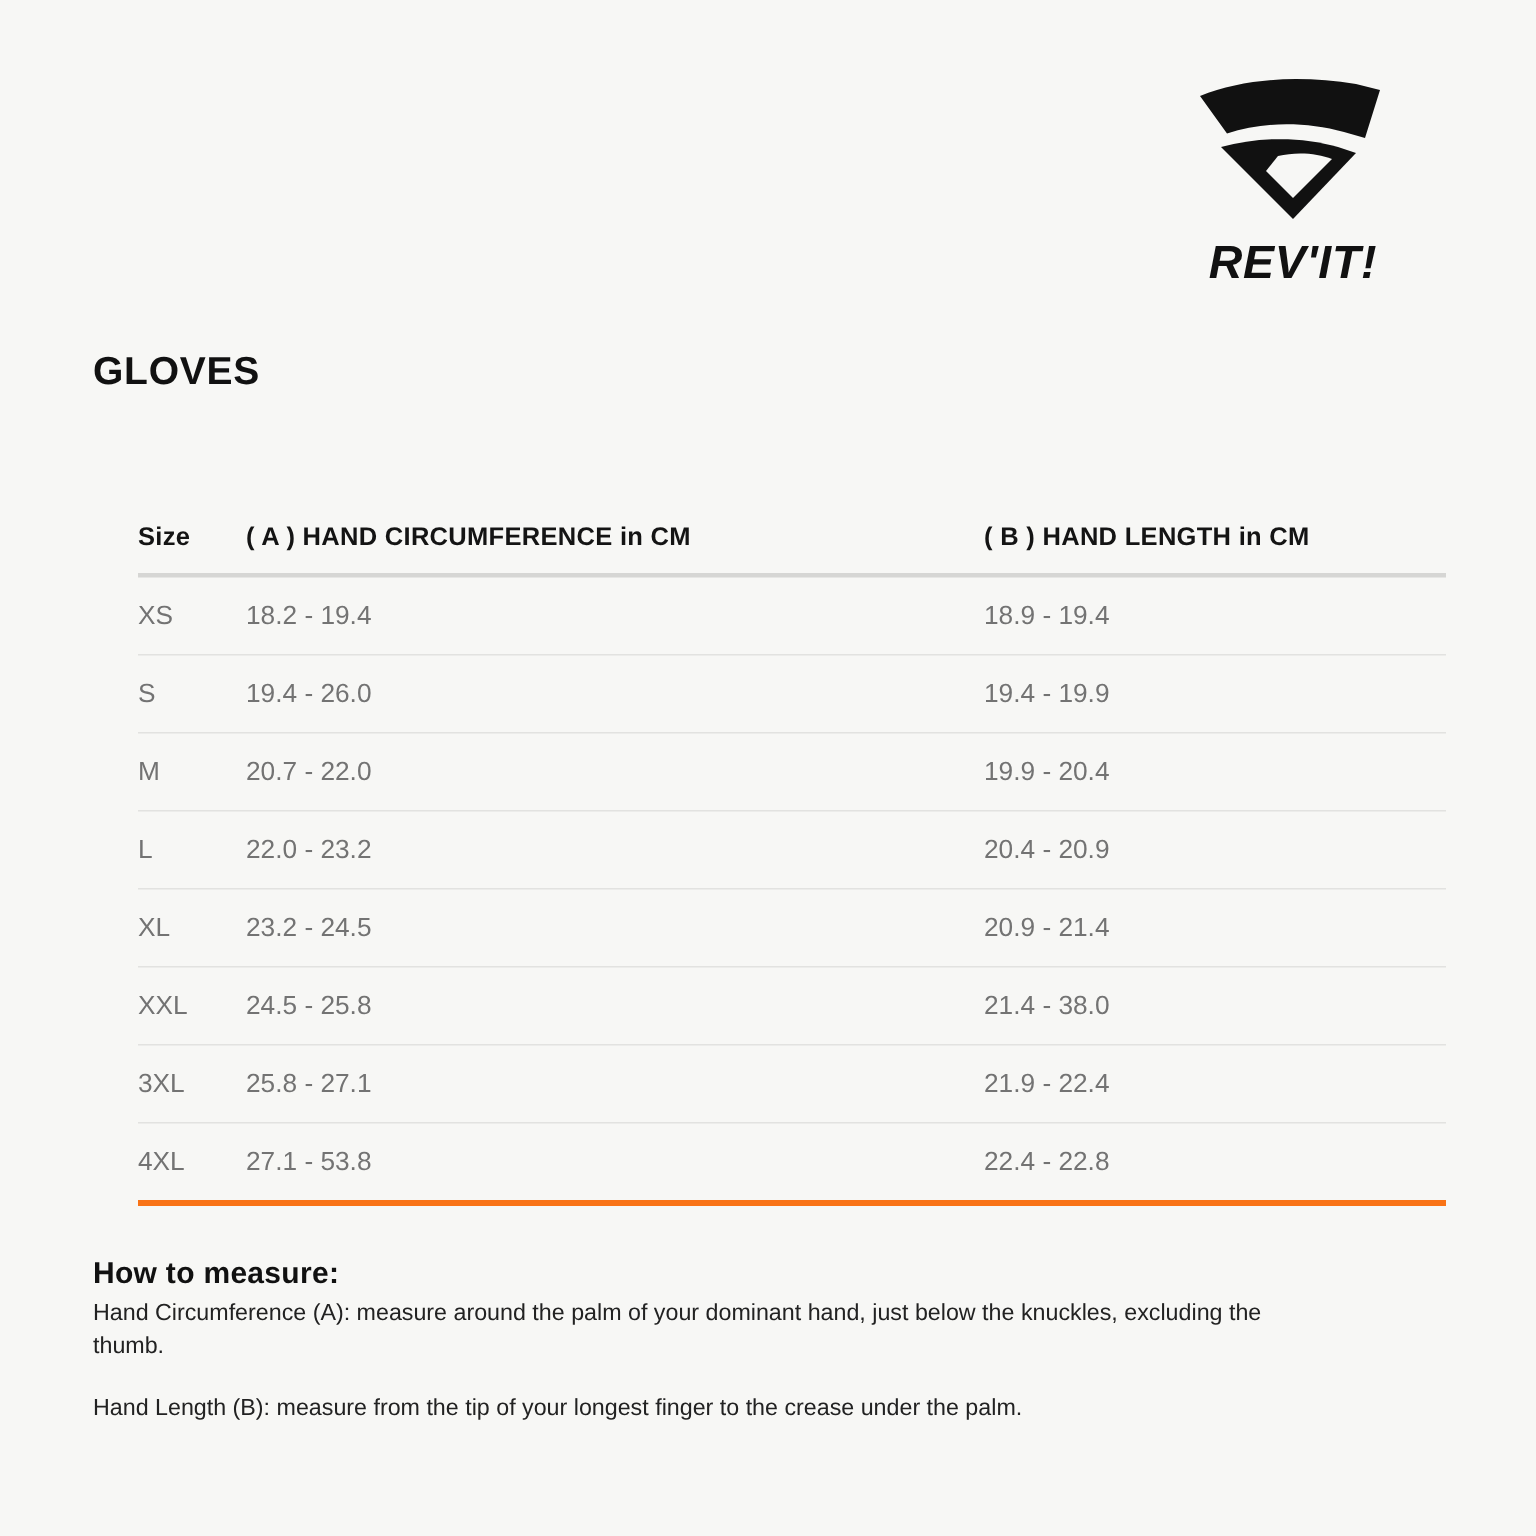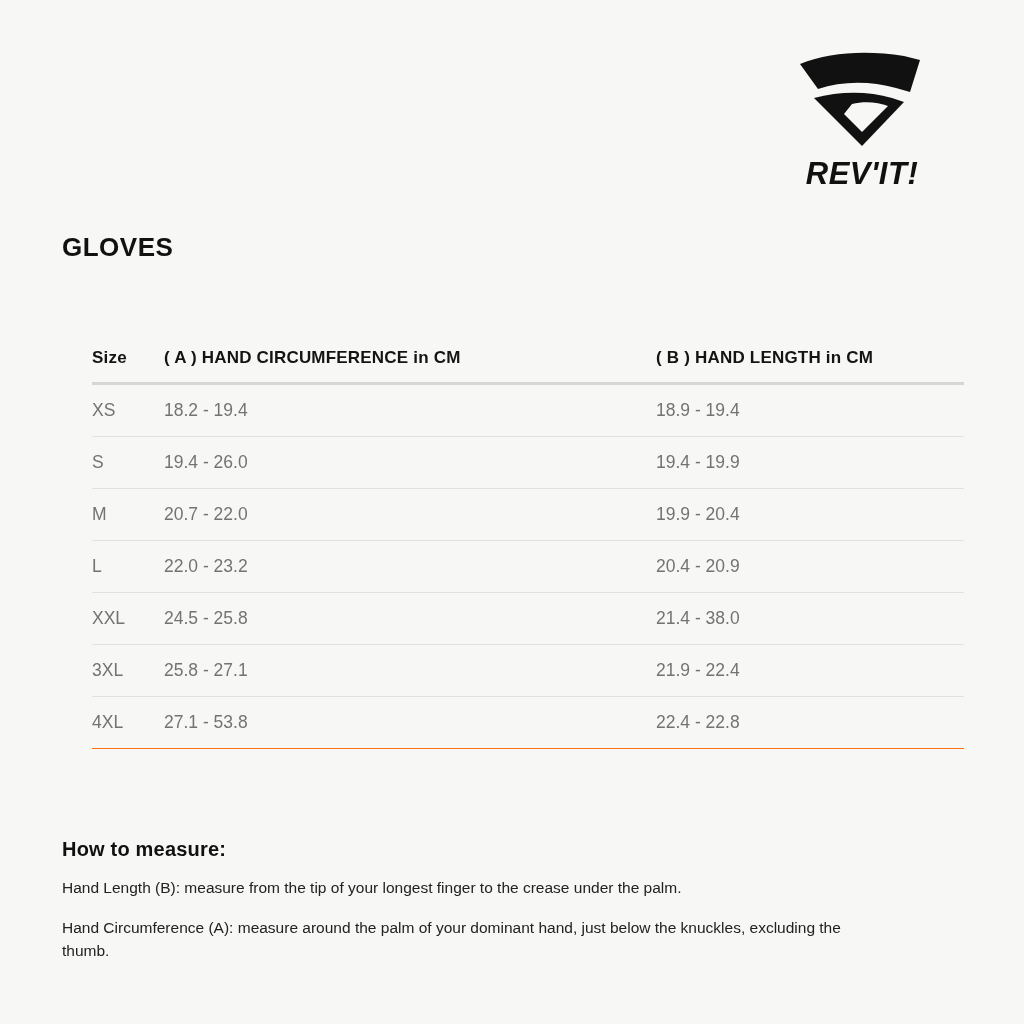--- a/index.html
+++ b/index.html
@@ -83,35 +83,35 @@
     border-bottom: 3px solid #d6d6d4;
   }
   table.size-table td {
     padding: 15px 0 15px 0;
     color: #737373;
     font-size: 17.5px;
     border-bottom: 1px solid #e2e2e0;
     vertical-align: middle;
   }
   table.size-table tbody tr:last-child td {
-    border-bottom: 1px solid #f97316;
+    border-bottom: 4px solid #f97316;
   }
   .col-size { width: 72px; }
   .col-a { width: 492px; }
   .col-b { width: auto; }
 
   
   .howto {
     position: absolute;
     left: 62px;
     top: 838px;
     width: 800px;
   }
   .howto h2 {
-    margin: 0 0 16px 0;
+    margin: 0 0 4px 0;
     font-size: 20px;
     font-weight: bold;
     color: #111111;
     letter-spacing: 0.2px;
   }
   .howto p {
     margin: 0 0 18px 0;
     font-size: 15.5px;
     line-height: 1.45;
     color: #222222;
@@ -161,37 +161,42 @@
           <td>M</td>
           <td>20.7 - 22.0</td>
           <td>19.9 - 20.4</td>
         </tr>
         <tr>
           <td>L</td>
           <td>22.0 - 23.2</td>
           <td>20.4 - 20.9</td>
         </tr>
         <tr>
+          <td>XL</td>
+          <td>23.2 - 24.5</td>
+          <td>20.9 - 21.4</td>
+        </tr>
+        <tr>
           <td>XXL</td>
           <td>24.5 - 25.8</td>
           <td>21.4 - 38.0</td>
         </tr>
         <tr>
           <td>3XL</td>
           <td>25.8 - 27.1</td>
           <td>21.9 - 22.4</td>
         </tr>
         <tr>
           <td>4XL</td>
           <td>27.1 - 53.8</td>
           <td>22.4 - 22.8</td>
         </tr>
       </tbody>
     </table>
   </div>
 
   <div class="howto">
     <h2>How to measure:</h2>
+    <p>Hand Circumference (A): measure around the palm of your dominant hand, just below the knuckles, excluding the thumb.</p>
     <p>Hand Length (B): measure from the tip of your longest finger to the crease under the palm.</p>
-    <p>Hand Circumference (A): measure around the palm of your dominant hand, just below the knuckles, excluding the thumb.</p>
   </div>
 
 </div>
 
 </body></html>

